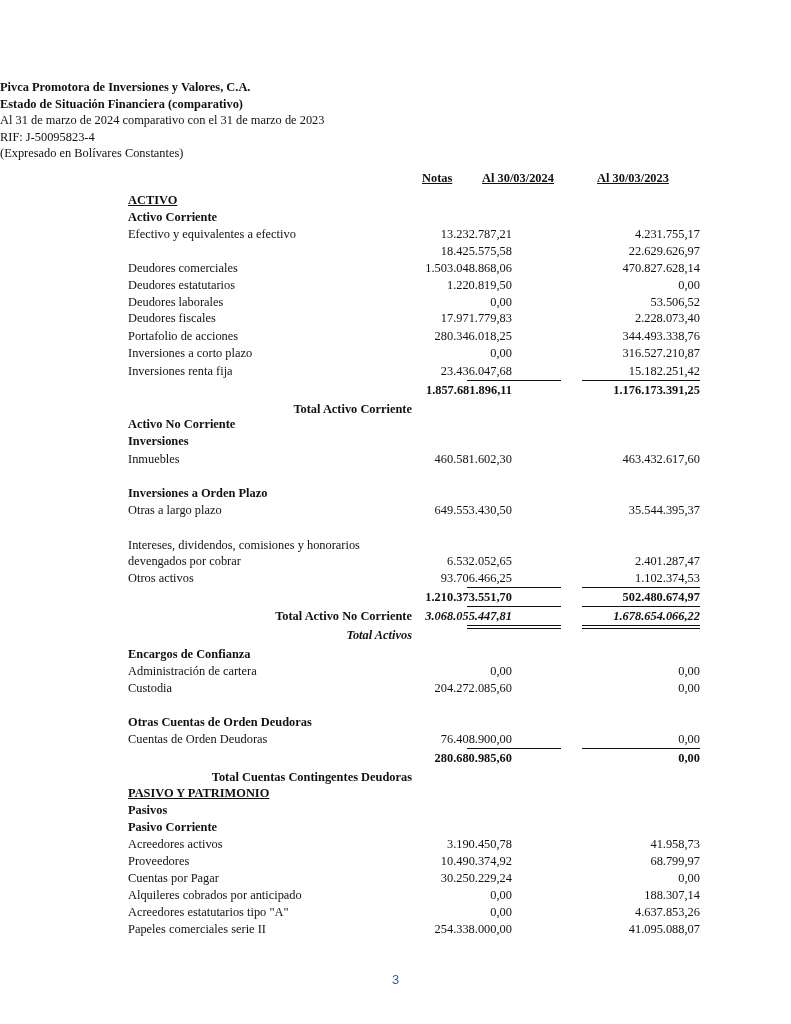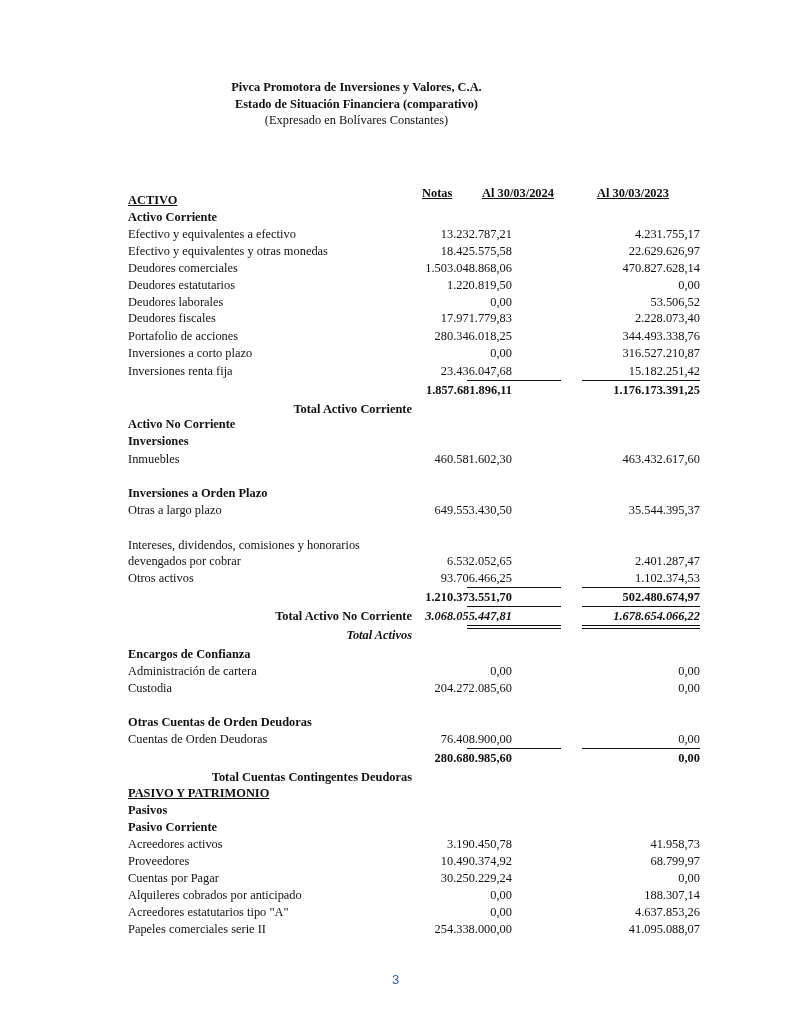--- a/index.html
+++ b/index.html
@@ -1,59 +1,60 @@
 <!DOCTYPE html>
 <html><head>
 <meta charset="utf-8">
 <style>
   html, body { margin:0; padding:0; background:#ffffff; }
   body { width:791px; height:1024px; position:relative; overflow:hidden;
          font-family:"Liberation Serif", serif; color:#111; font-size:12.4px; }
-  .header { position:absolute; left:0; width:713px; top:79px; text-align:center; line-height:16.5px; }
+  .header { position:absolute; left:0; width:713px; top:79px; line-height:16.5px; }
   .header .b { font-weight:bold; }
-  .colhead { position:absolute; top:186px; font-weight:bold; text-decoration:underline; }
+  .colhead { position:absolute; top:171px; font-weight:bold; text-decoration:underline; }
   .row { position:absolute; left:128px; width:572px; height:17px; line-height:17px; }
   .lbl { position:absolute; left:0; white-space:nowrap; }
   .v1 { position:absolute; right:188px; text-align:right; white-space:nowrap; }
   .v2 { position:absolute; right:0; text-align:right; white-space:nowrap; }
   .bold { font-weight:bold; }
   .ul { text-decoration:underline; }
   .tot .lbl { left:auto; right:288px; font-weight:bold;margin-top:19px; }
   .tot .v1, .tot .v2 { font-weight:bold; }
   .line { position:absolute; height:0; border-top:1.4px solid #111; }
   .pagenum { position:absolute; top:972px; left:0; width:791px; text-align:center;
              font-family:"Liberation Sans", sans-serif; color:#3a5aa8; font-size:13px; }
 </style>
 </head>
 <body>
 
 <div class="header">
   <div class="b">Pivca Promotora de Inversiones y Valores, C.A.</div>
   <div class="b">Estado de Situación Financiera (comparativo)</div>
+  <div>Al 31 de marzo de 2024 comparativo con el 31 de marzo de 2023</div>
+  <div>RIF: J-50095823-4</div>
   <div>(Expresado en Bolívares Constantes)</div>
 </div>
 
 <span class="colhead" style="left:422px;">Notas</span>
 <span class="colhead" style="left:482px;">Al 30/03/2024</span>
 <span class="colhead" style="left:597px;">Al 30/03/2023</span>
 
 <div class="row" style="top:192px;">
     <span class="lbl bold ul">ACTIVO</span>
   </div>
 <div class="row" style="top:209px;">
     <span class="lbl bold">Activo Corriente</span>
   </div>
 
 <div class="row" style="top:226px;text-decoration:underline;">
     <span class="lbl">Efectivo y equivalentes a efectivo</span>
     <span class="v1">13.232.787,21</span>
     <span class="v2">4.231.755,17</span>
   </div>
 <div class="row" style="top:243px;">
-    <span class="lbl">Efectivo y equivalentes y otras monedas</span>
     <span class="v1">18.425.575,58</span>
     <span class="v2">22.629.626,97</span>
   </div>
 <div class="row" style="top:260px;">
     <span class="lbl">Deudores comerciales</span>
     <span class="v1">1.503.048.868,06</span>
     <span class="v2">470.827.628,14</span>
   </div>
 <div class="row" style="top:277px;">
     <span class="lbl">Deudores estatutarios</span>

